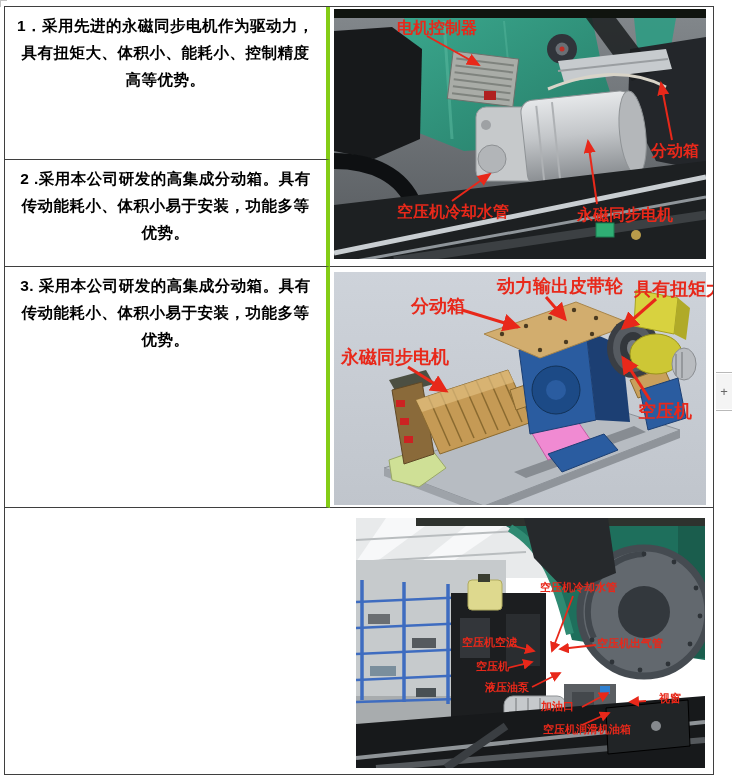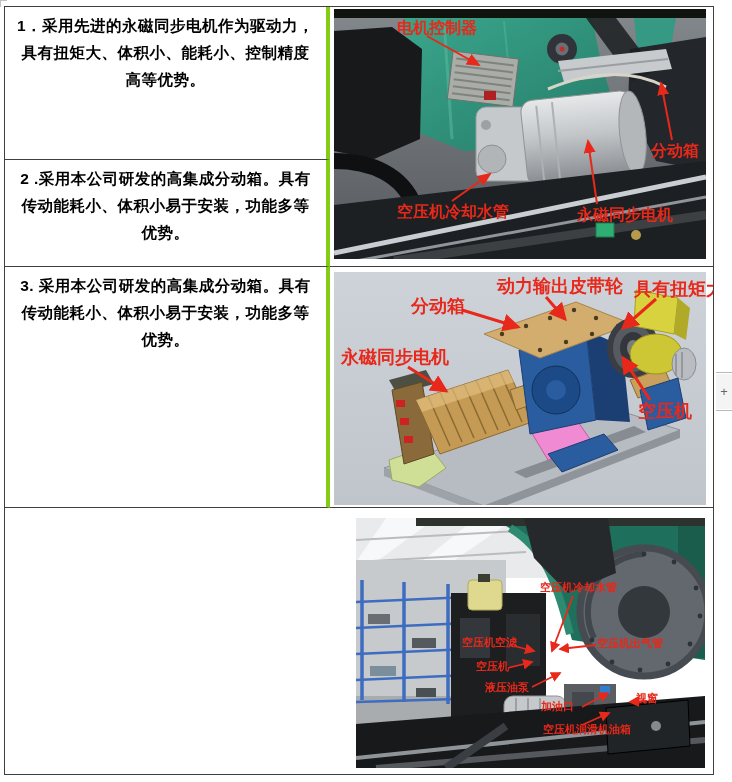--- a/index.html
+++ b/index.html
@@ -336,21 +336,21 @@
             <line x1="290" y1="183" x2="274" y2="184" marker-end="url(#ah4)"></line>
             <line x1="226" y1="207" x2="253" y2="195" marker-end="url(#ah4)"></line>
           </g>
         </svg>
         <span class="lbl" style="left:184px;top:63px;">空压机冷却水管</span>
         <span class="lbl" style="left:106px;top:118px;">空压机空滤</span>
         <span class="lbl" style="left:120px;top:142px;">空压机</span>
         <span class="lbl" style="left:241px;top:119px;">空压机出气管</span>
         <span class="lbl" style="left:129px;top:163px;">液压油泵</span>
         <span class="lbl" style="left:185px;top:182px;">加油口</span>
-        <span class="lbl" style="left:280px;top:174px;">视窗</span>
+        <span class="lbl" style="left:303px;top:174px;">视窗</span>
         <span class="lbl" style="left:187px;top:205px;">空压机润滑机油箱</span>
       </div>
     </div>
 
   </div>
 
   <div class="side-rail">
     <div class="rail-line" style="top:0;"></div>
     <div class="plus-btn">
       <span>+</span>

